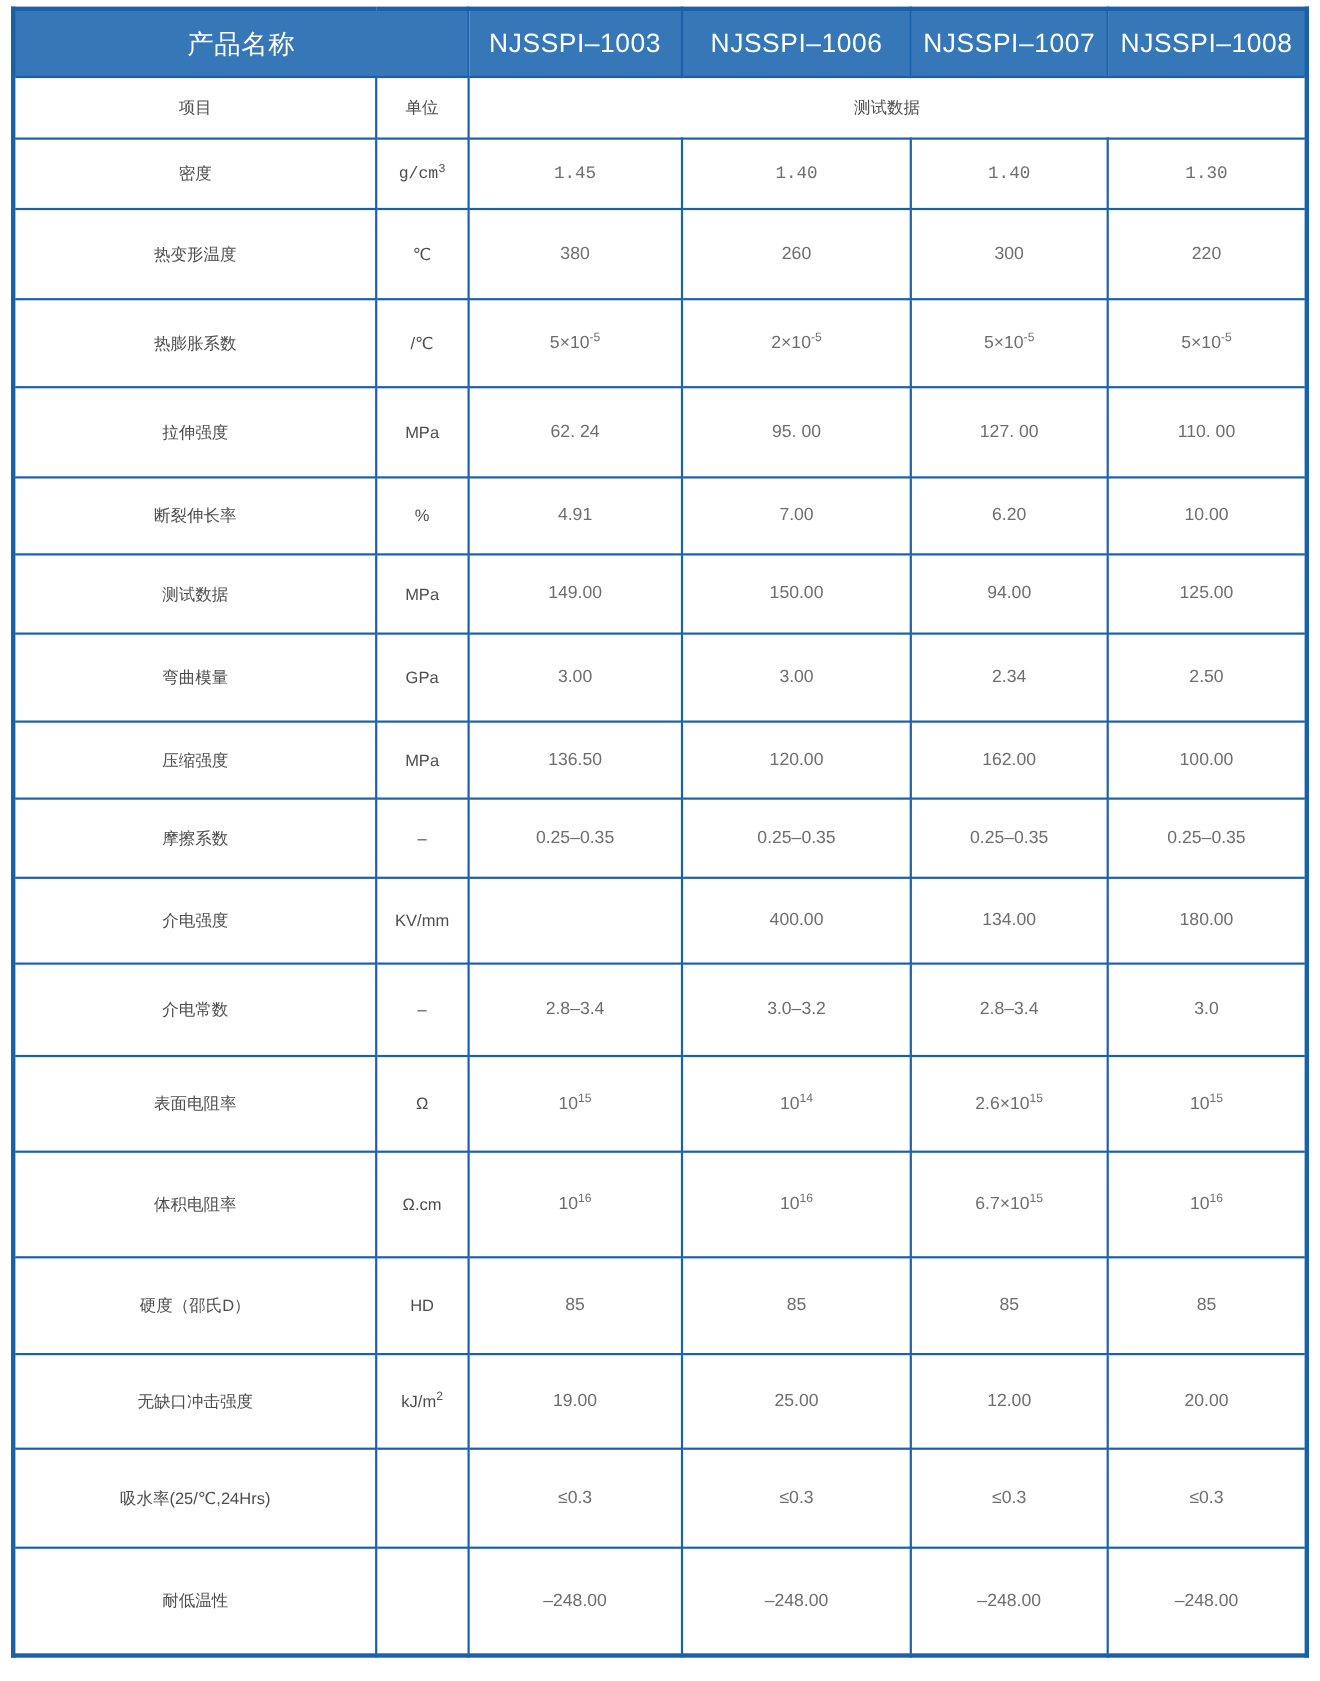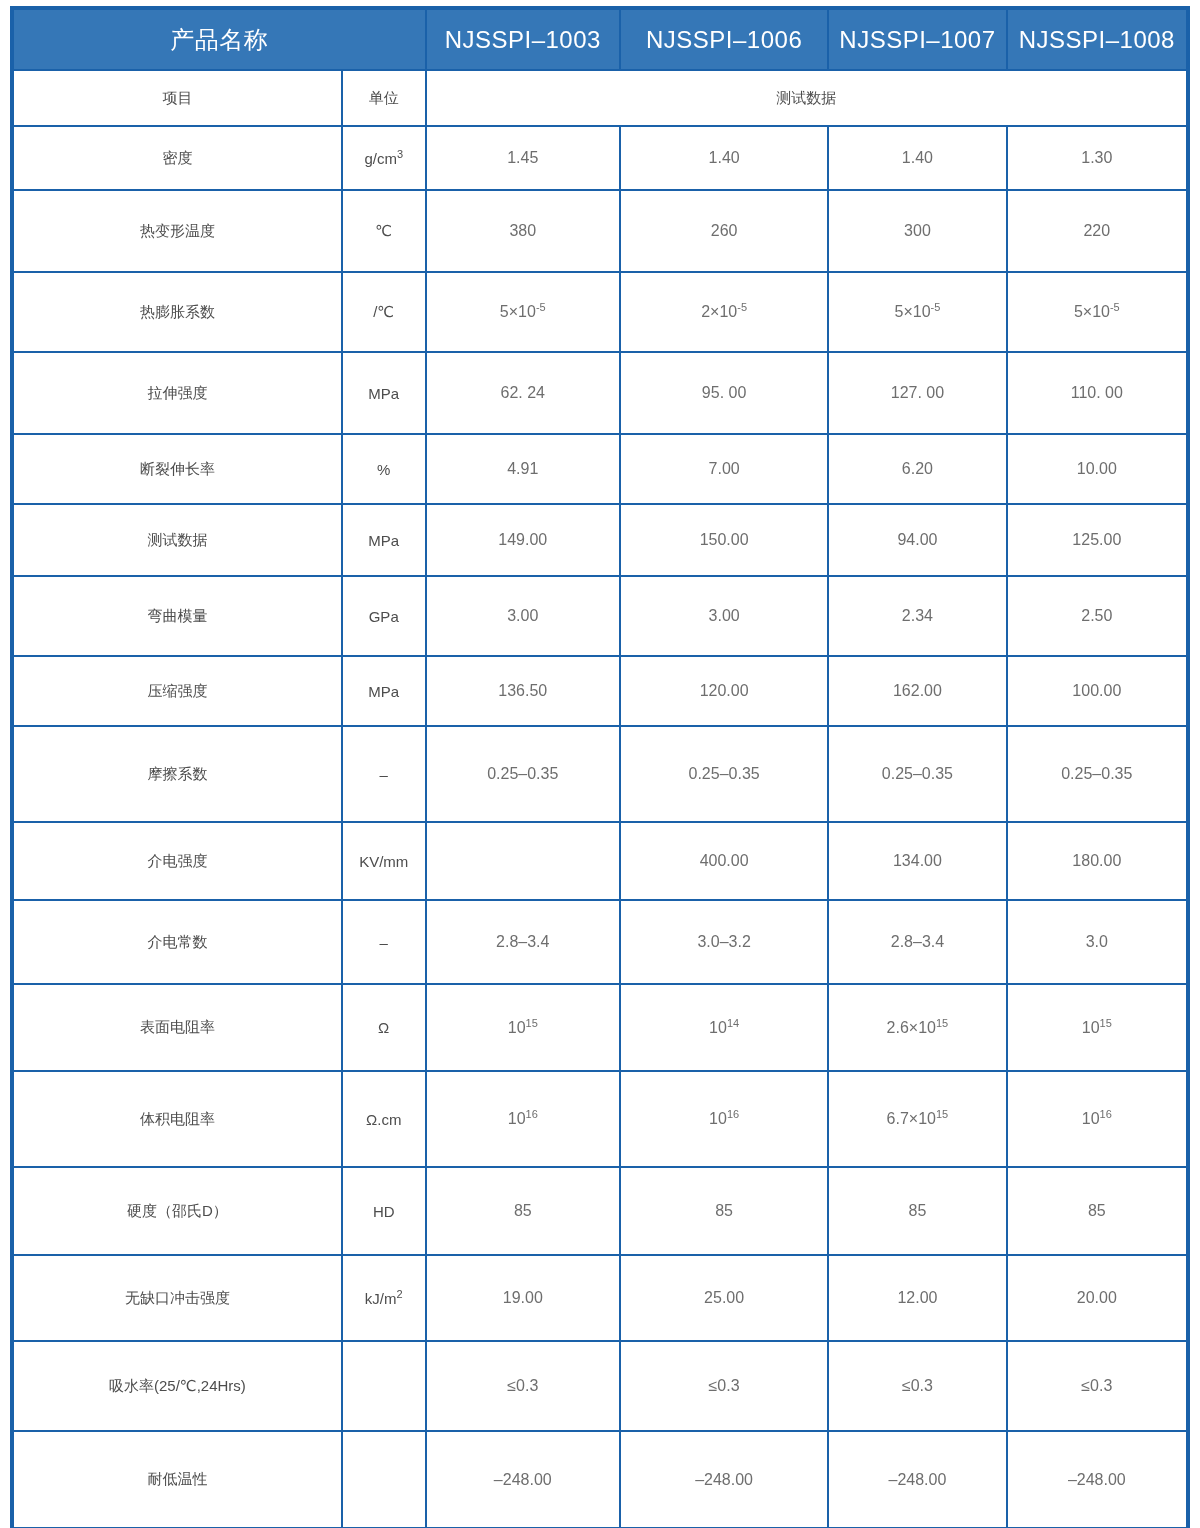--- a/index.html
+++ b/index.html
@@ -75,21 +75,21 @@
         <th class="hcell">NJSSPI–1007</th>
         <th class="hcell">NJSSPI–1008</th>
       </tr>
       <tr class="sub-row">
         <td class="label">项目</td>
         <td class="label">单位</td>
         <td class="label" colspan="4">测试数据</td>
       </tr>
     </thead>
     <tbody id="rows-body">
-        <tr class="data-row" style="height: 64px;">
+        <tr class="data-row" style="height: 64px; font-family: Liberation Mono, monospace;">
     <td class="label">密度</td>
     <td class="label">g/cm<sup>3</sup></td>
     <td class="value">1.45</td>
     <td class="value">1.40</td>
     <td class="value">1.40</td>
     <td class="value">1.30</td>
   </tr>
         <tr class="data-row" style="height: 82px;">
     <td class="label">热变形温度</td>
     <td class="label">℃</td>
@@ -139,21 +139,21 @@
     <td class="value">2.50</td>
   </tr>
         <tr class="data-row" style="height: 70px;">
     <td class="label">压缩强度</td>
     <td class="label">MPa</td>
     <td class="value">136.50</td>
     <td class="value">120.00</td>
     <td class="value">162.00</td>
     <td class="value">100.00</td>
   </tr>
-        <tr class="data-row" style="height: 96px;">
+        <tr class="data-row" style="height: 72px;">
     <td class="label">摩擦系数</td>
     <td class="label">–</td>
     <td class="value">0.25–0.35</td>
     <td class="value">0.25–0.35</td>
     <td class="value">0.25–0.35</td>
     <td class="value">0.25–0.35</td>
   </tr>
         <tr class="data-row" style="height: 78px;">
     <td class="label">介电强度</td>
     <td class="label">KV/mm</td>

